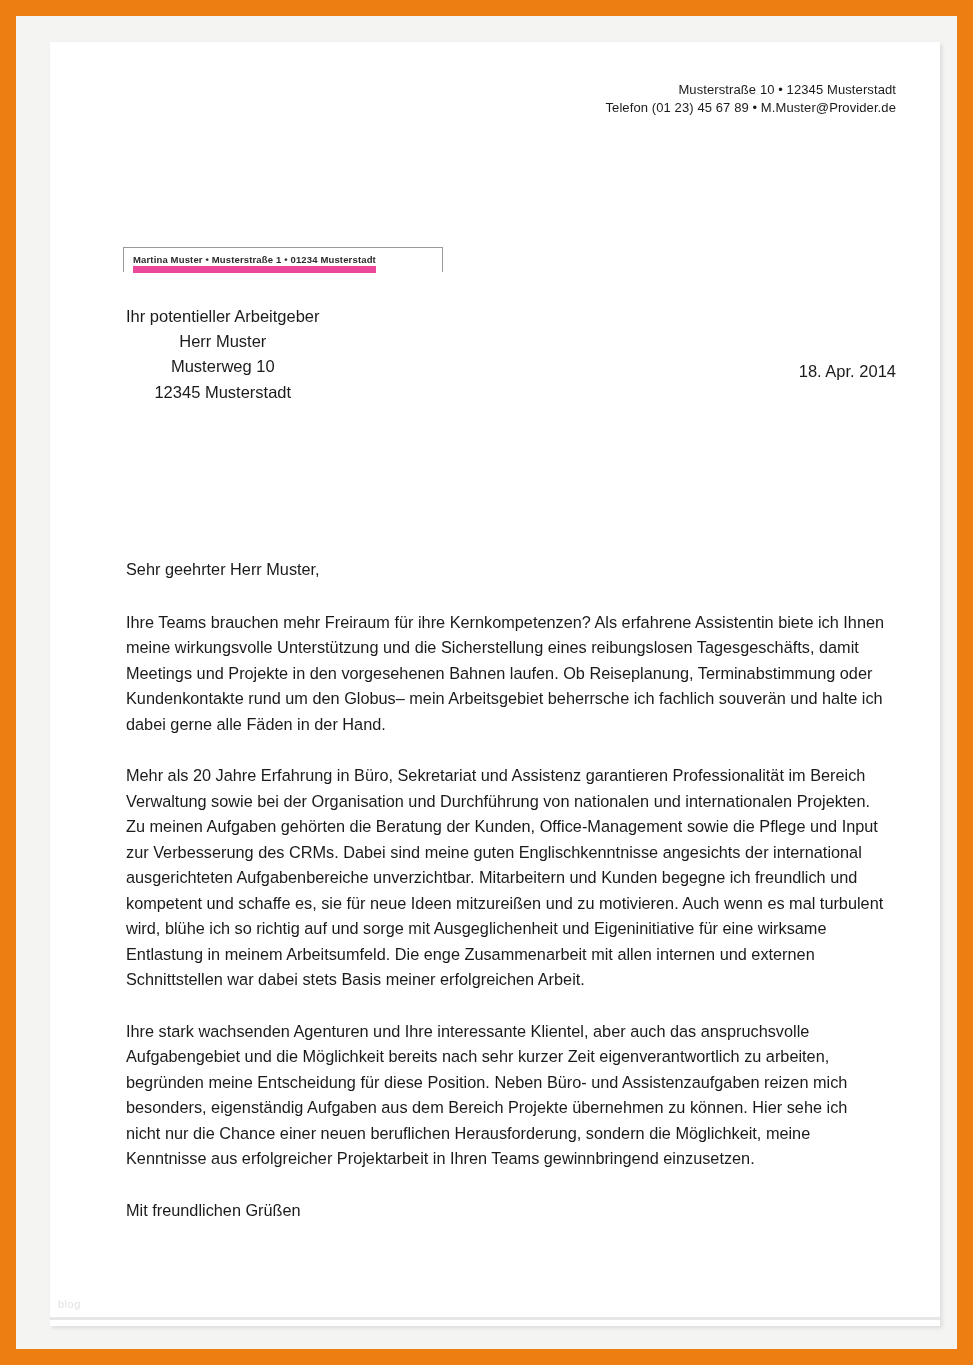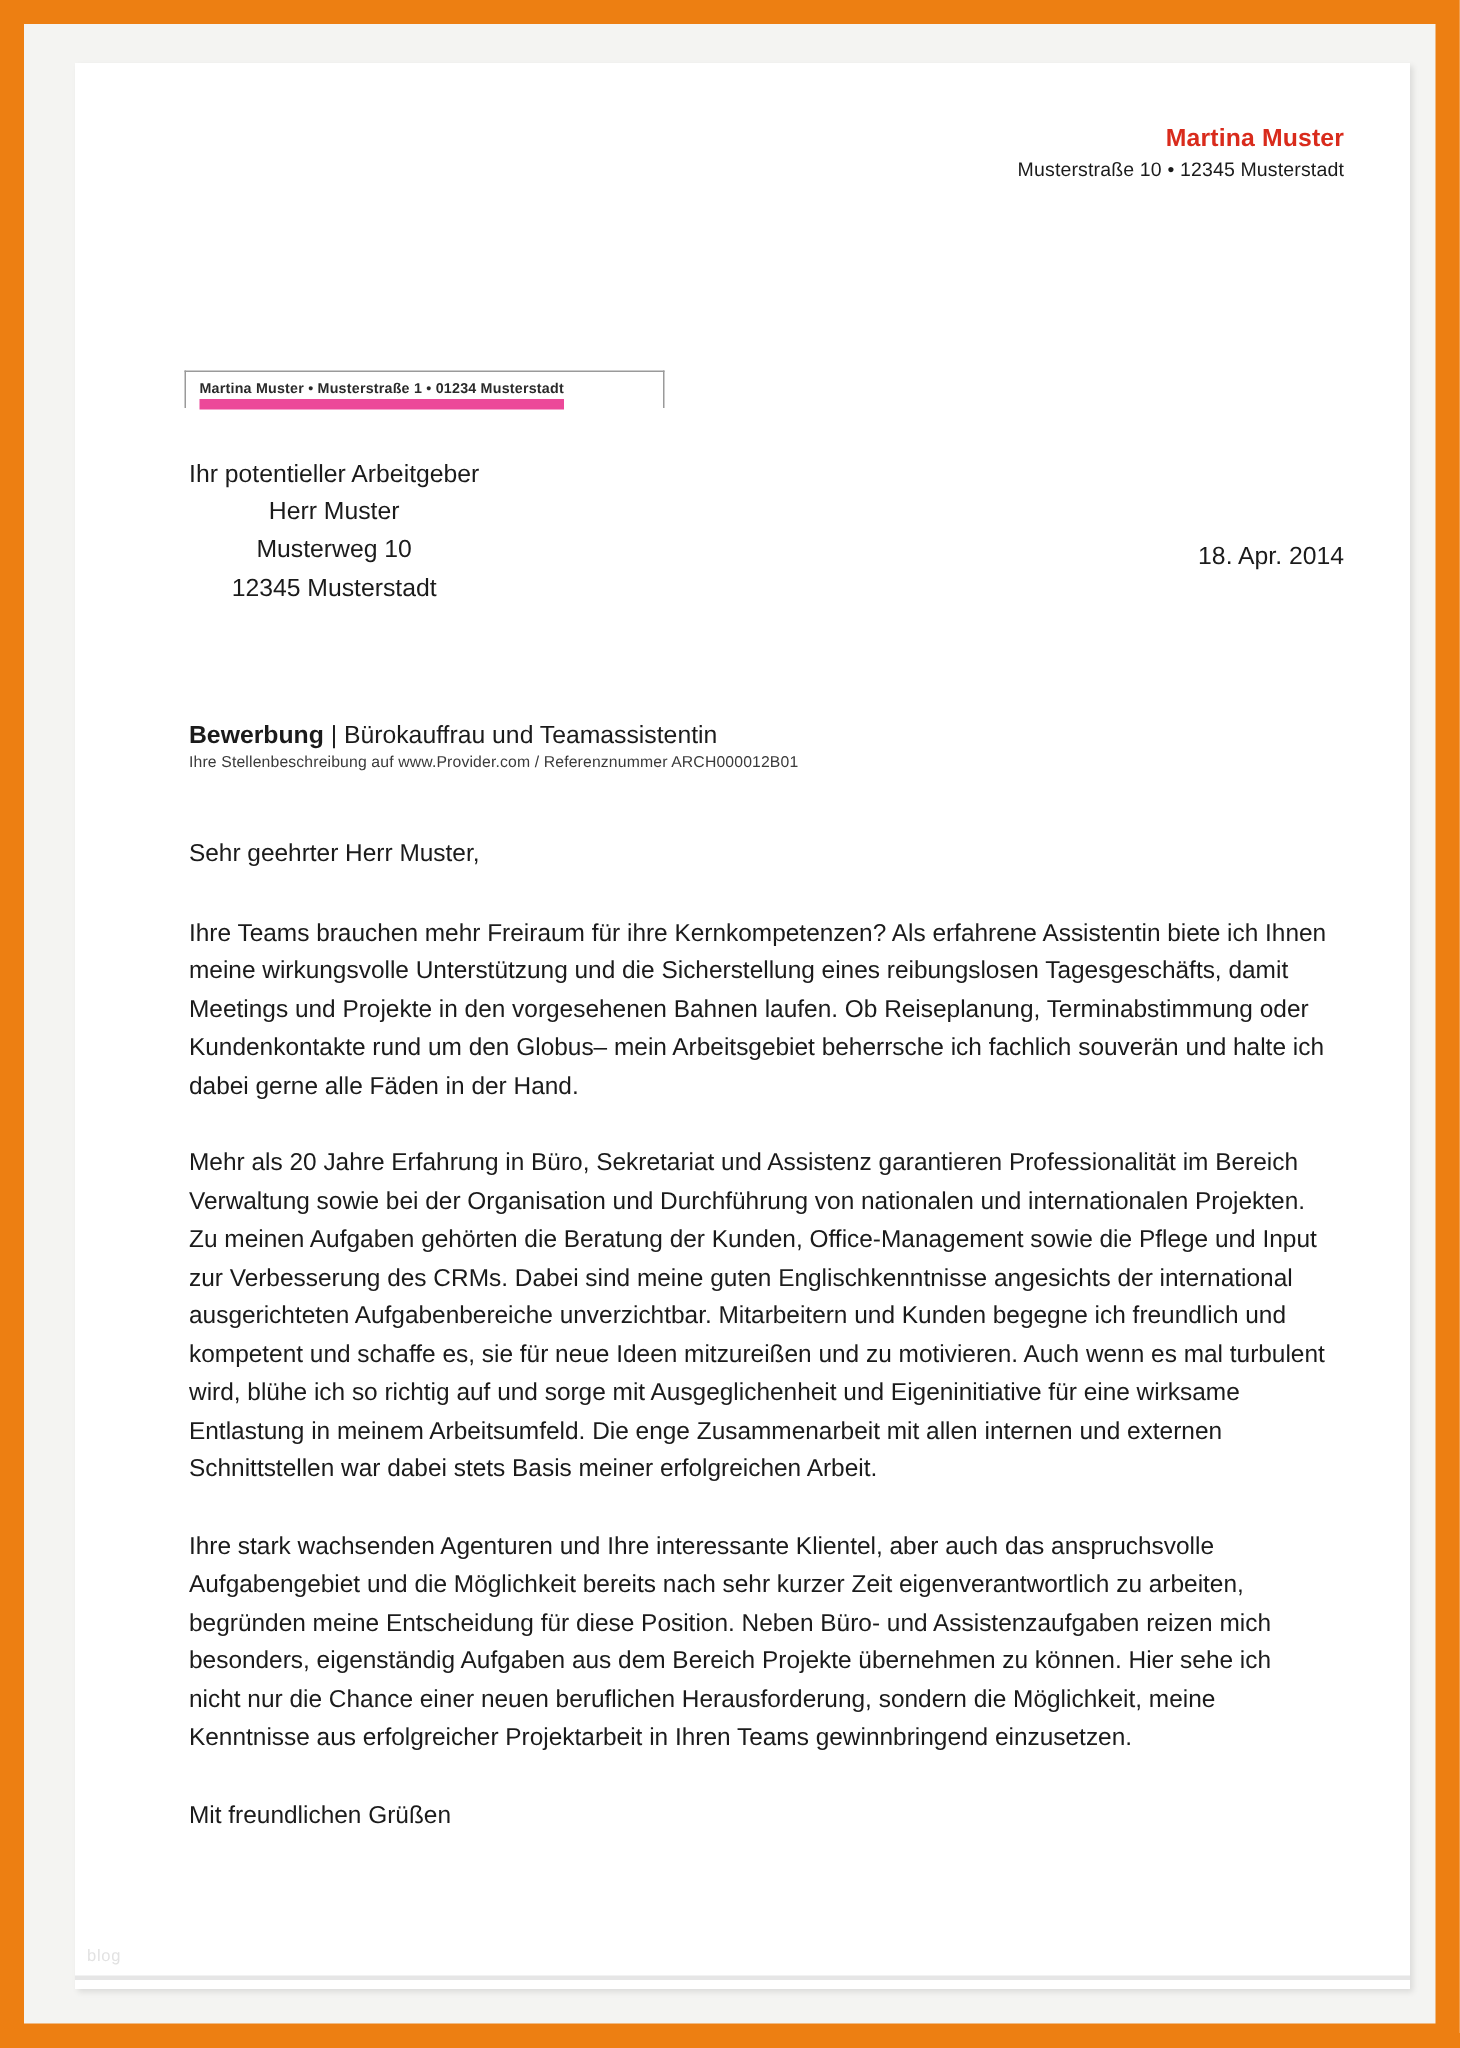--- a/index.html
+++ b/index.html
@@ -155,43 +155,37 @@
 </style>
 </head>
 <body>
 
 <div class="frame">
   <div class="inner-gap">
 
     <div class="sheet">
 
       <div class="letterhead">
-        <div class="lh-name">Martina Muster</div>
         <div class="lh-line">Musterstraße 10 • 12345 Musterstadt</div>
+        <div class="lh-line">Telefon (01 23) 45 67 89 • M.Muster@Provider.de</div>
       </div>
 
       <div class="return-wrap">
         <div class="return-line">Martina Muster • Musterstraße 1 • 01234 Musterstadt</div>
       </div>
 
       <div class="recipient">
         <div>Ihr potentieller Arbeitgeber</div>
         <div>Herr Muster</div>
         <div>Musterweg 10</div>
         <div>12345 Musterstadt</div>
       </div>
 
       <div class="date">18. Apr. 2014</div>
 
-      <div class="subject">
-        <div>
-          <b>Bewerbung</b><span> | </span><span>Bürokauffrau und Teamassistentin</span>
-        </div>
-        <div class="subject-ref">Ihre Stellenbeschreibung auf www.Provider.com / Referenznummer ARCH000012B01</div>
-      </div>
 
       <div class="body-block">
         <p class="salutation">Sehr geehrter Herr Muster,</p>
         <p class="para">Ihre Teams brauchen mehr Freiraum für ihre Kernkompetenzen? Als erfahrene Assistentin biete ich Ihnen meine wirkungsvolle Unterstützung und die Sicherstellung eines reibungslosen Tagesgeschäfts, damit Meetings und Projekte in den vorgesehenen Bahnen laufen. Ob Reiseplanung, Terminabstimmung oder Kundenkontakte rund um den Globus–  mein Arbeitsgebiet beherrsche ich fachlich souverän und halte ich dabei gerne alle Fäden in der Hand.</p>
         <p class="para">Mehr als 20 Jahre Erfahrung in Büro, Sekretariat und Assistenz garantieren Professionalität im Bereich Verwaltung sowie bei der Organisation und Durchführung von nationalen und internationalen Projekten. Zu meinen Aufgaben gehörten die Beratung der Kunden, Office-Management sowie die Pflege und Input zur Verbesserung des CRMs. Dabei sind meine guten Englischkenntnisse angesichts der international ausgerichteten Aufgabenbereiche unverzichtbar. Mitarbeitern und Kunden begegne ich freundlich und kompetent und schaffe es, sie für neue Ideen mitzureißen und zu motivieren. Auch wenn es mal turbulent wird, blühe ich so richtig auf und sorge mit Ausgeglichenheit und Eigeninitiative für eine wirksame Entlastung in meinem Arbeitsumfeld. Die enge Zusammenarbeit mit allen internen und externen Schnittstellen war dabei stets Basis meiner erfolgreichen Arbeit.</p>
         <p class="para">Ihre stark wachsenden Agenturen und Ihre interessante Klientel, aber auch das anspruchsvolle Aufgabengebiet und die Möglichkeit bereits nach sehr kurzer Zeit eigenverantwortlich zu arbeiten, begründen meine Entscheidung für diese Position. Neben Büro- und Assistenzaufgaben reizen mich besonders, eigenständig Aufgaben aus dem Bereich Projekte übernehmen zu können. Hier sehe ich nicht nur die Chance einer neuen beruflichen Herausforderung, sondern die Möglichkeit, meine Kenntnisse aus erfolgreicher Projektarbeit in Ihren Teams gewinnbringend einzusetzen.</p>
         <p class="signoff">Mit freundlichen Grüßen</p>
       </div>
 
       <div class="sheet-bottom-rule"></div>

